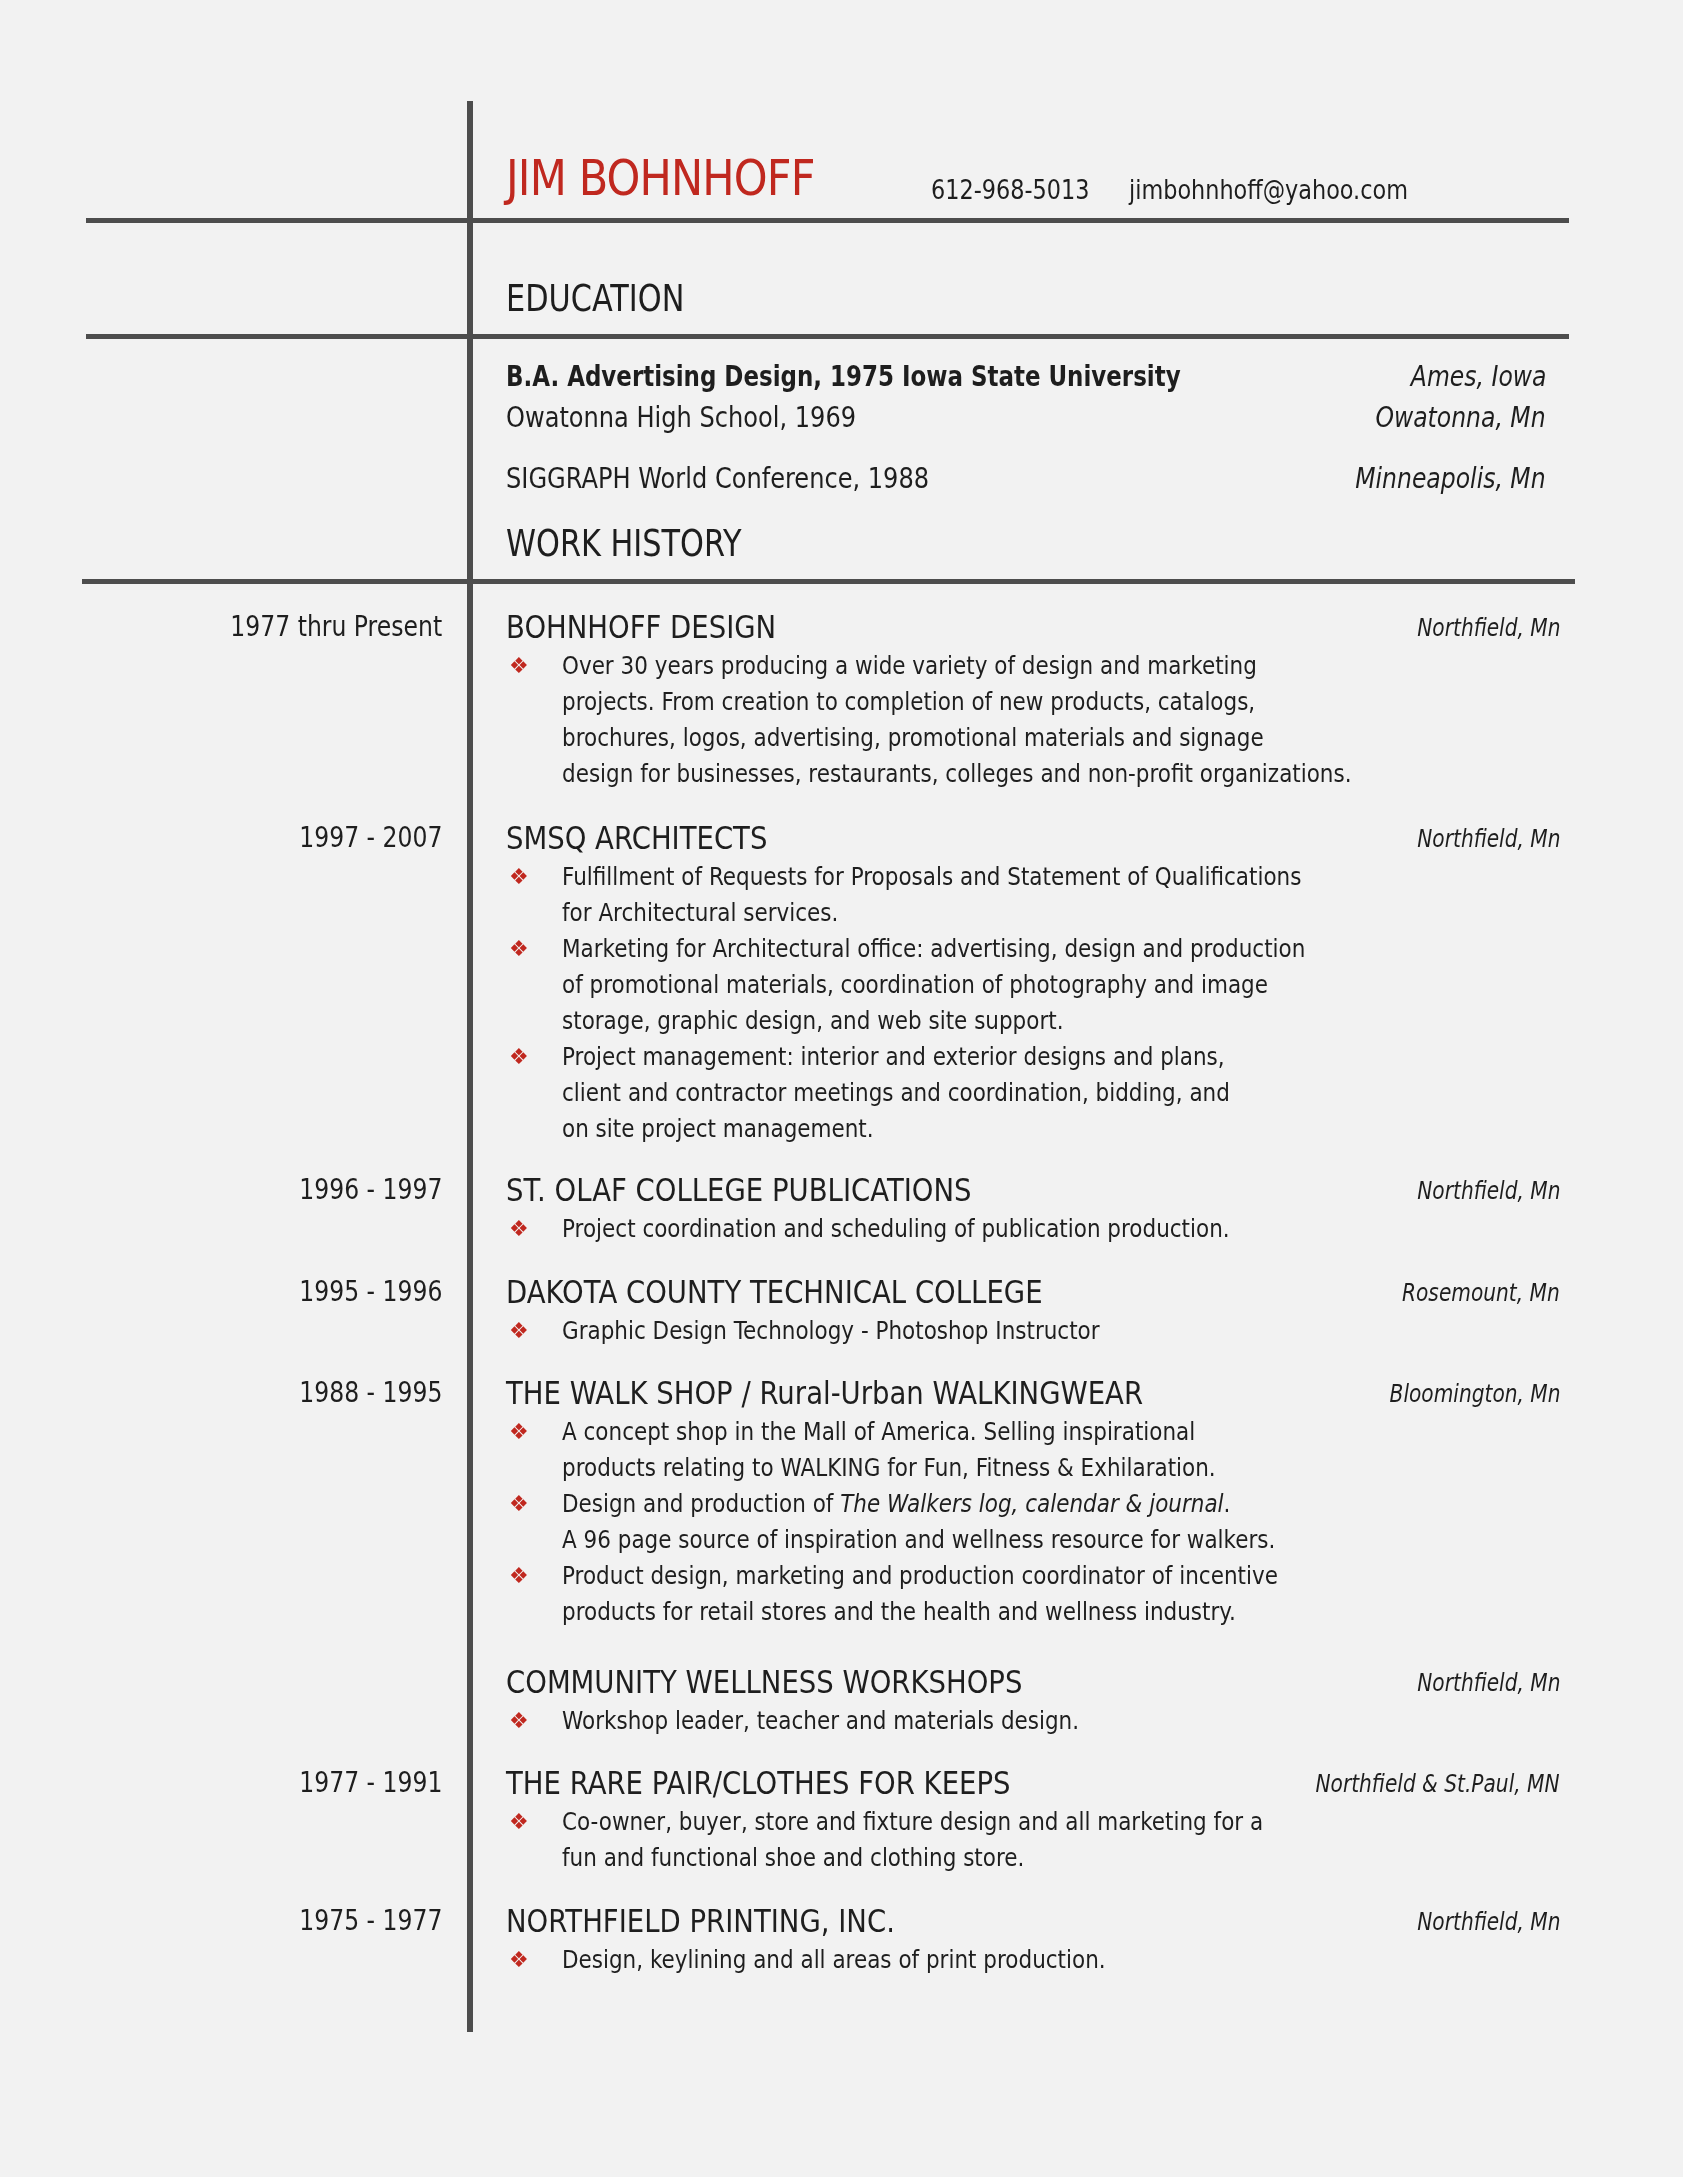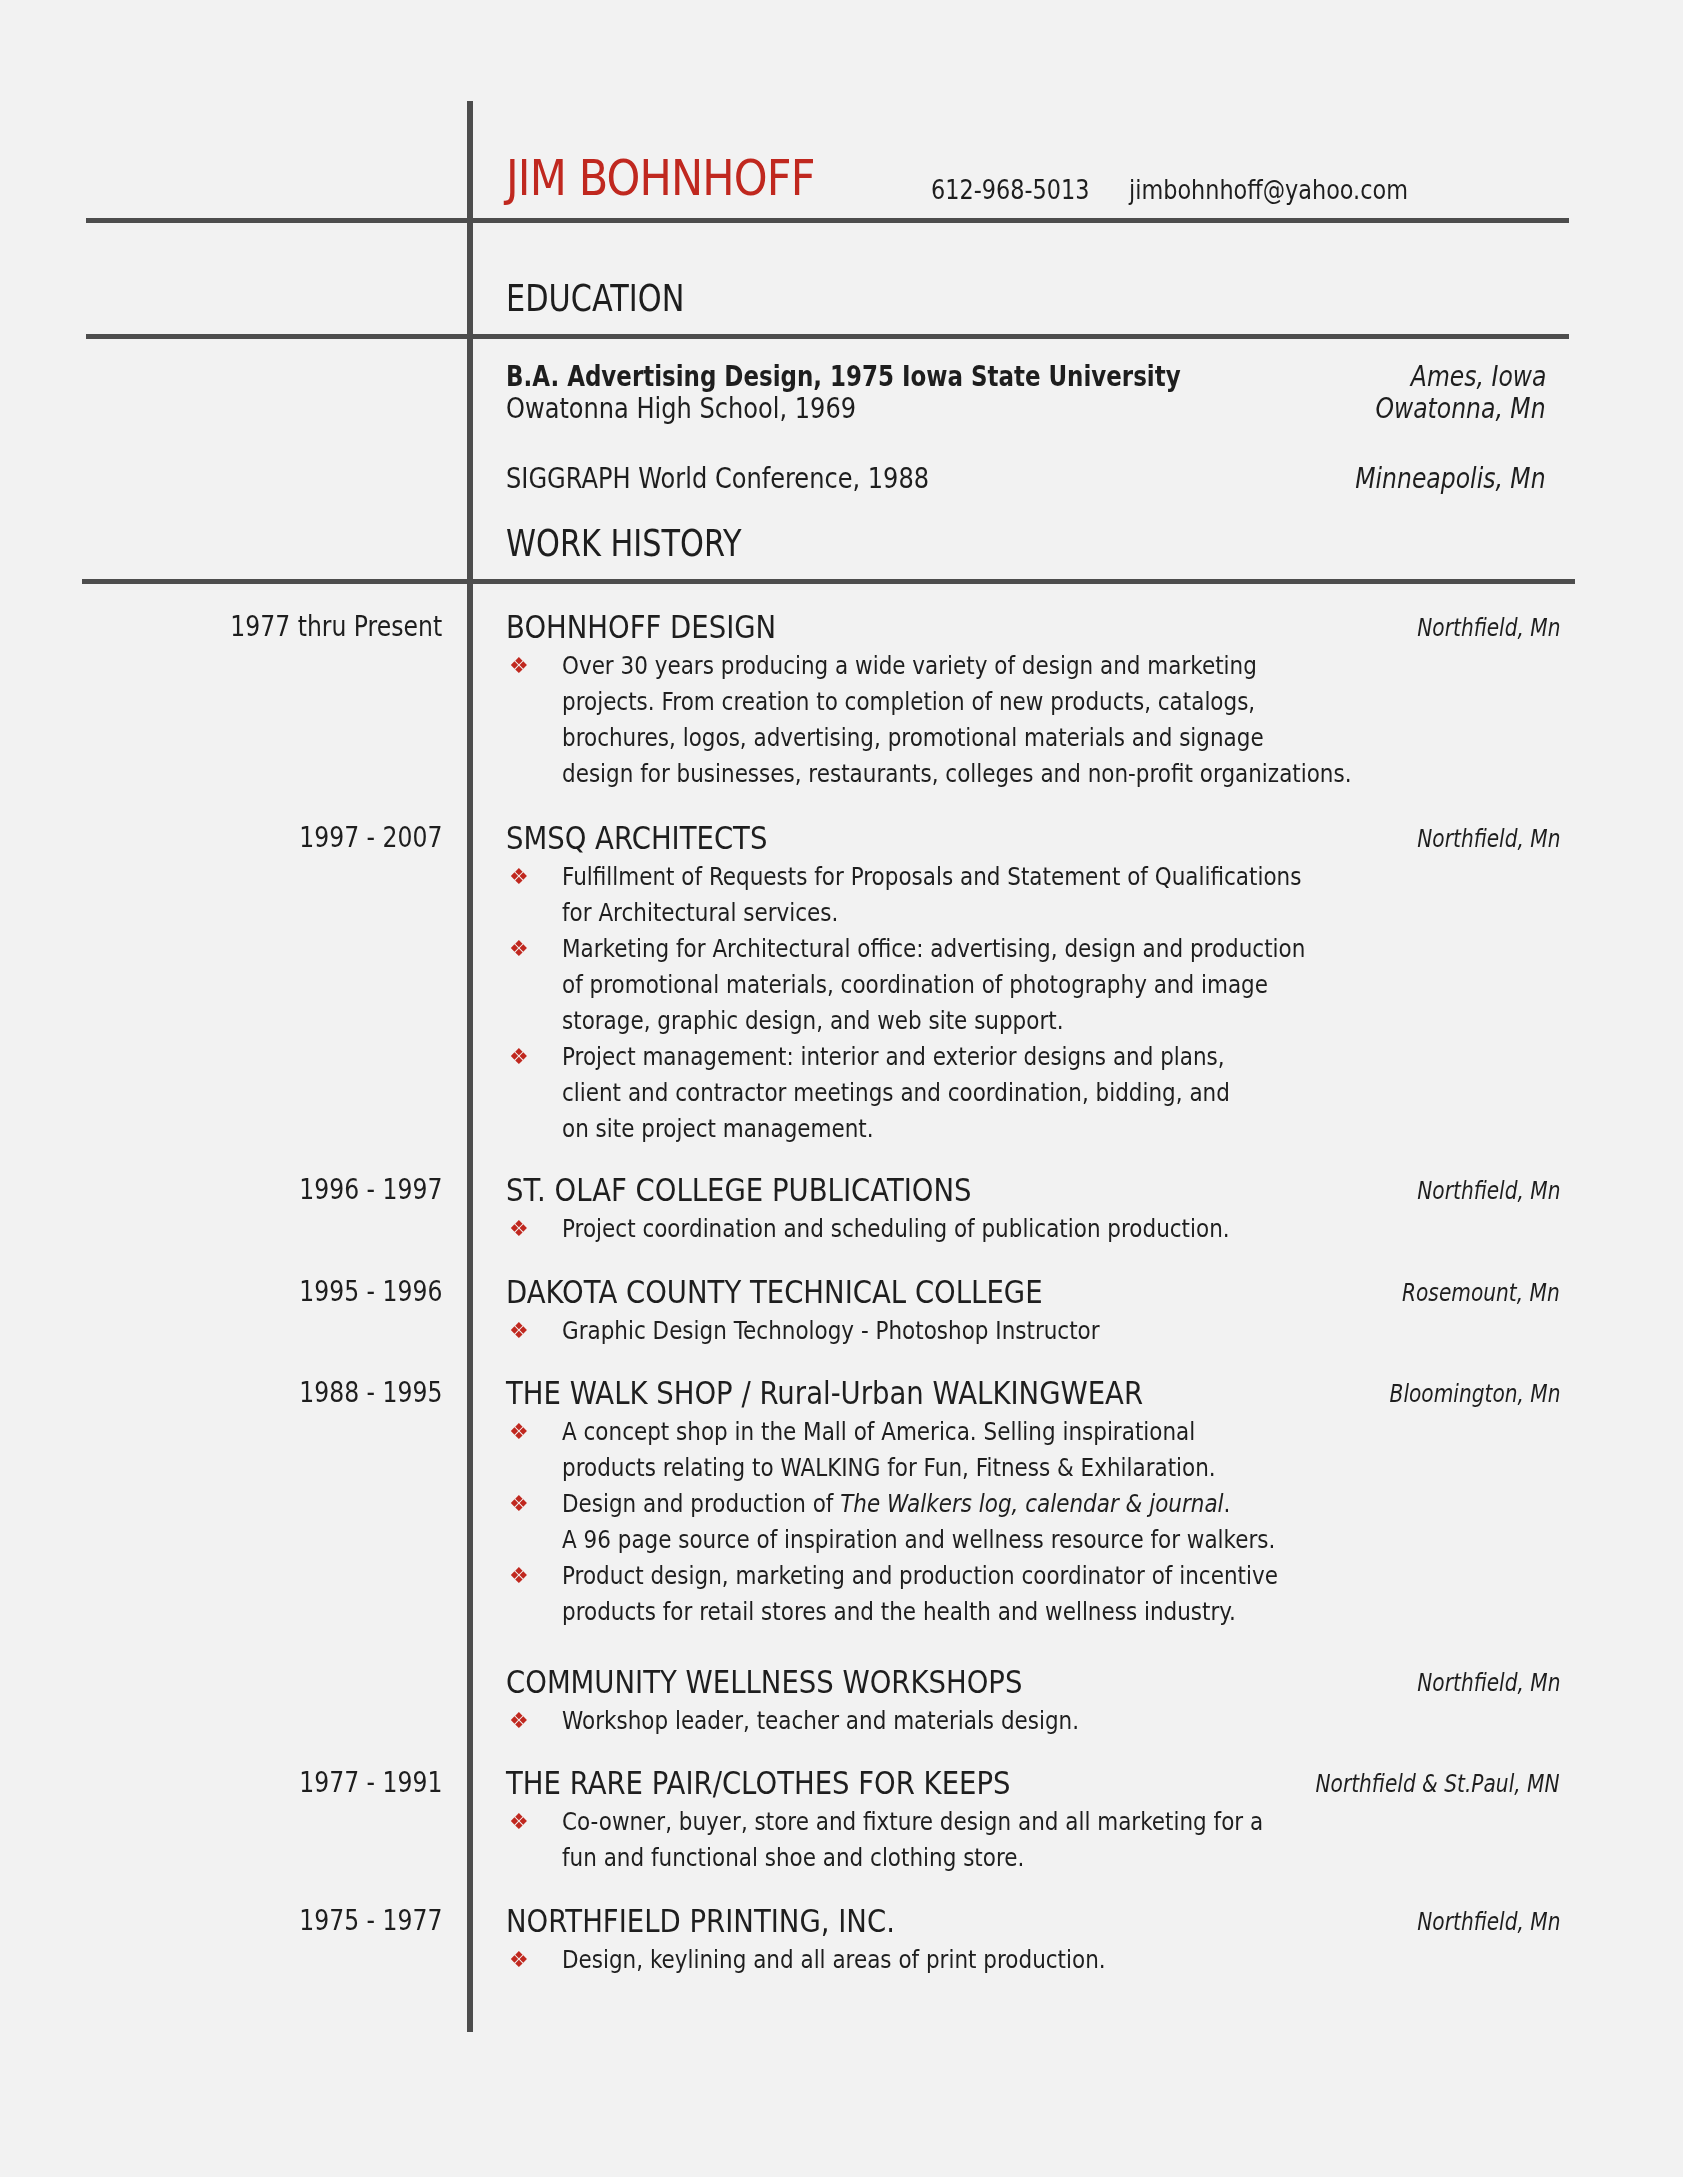--- a/index.html
+++ b/index.html
@@ -51,21 +51,21 @@
 <div class="name">JIM BOHNHOFF</div>
 <div class="phone">612-968-5013</div>
 <div class="email">jimbohnhoff@yahoo.com</div>
 
 <div class="section-title edu-title">EDUCATION</div>
 
 <div class="edu-row" style="top:360px">
   <span class="txt bold">B.A. Advertising Design, 1975  Iowa State University</span>
   <span class="loc">Ames, Iowa</span>
 </div>
-<div class="edu-row" style="top:392px">
+<div class="edu-row" style="top:401px">
   <span class="txt">Owatonna High School, 1969</span>
   <span class="loc">Owatonna, Mn</span>
 </div>
 <div class="edu-row" style="top:462px">
   <span class="txt">SIGGRAPH World Conference, 1988</span>
   <span class="loc">Minneapolis, Mn</span>
 </div>
 
 <div class="section-title work-title">WORK HISTORY</div>
 

